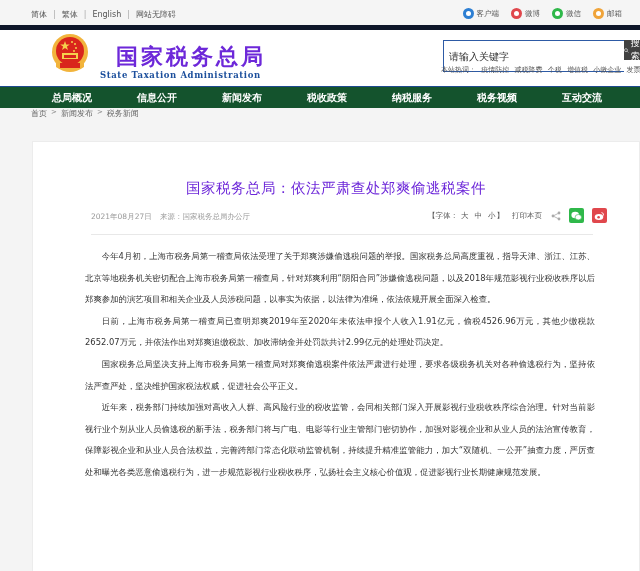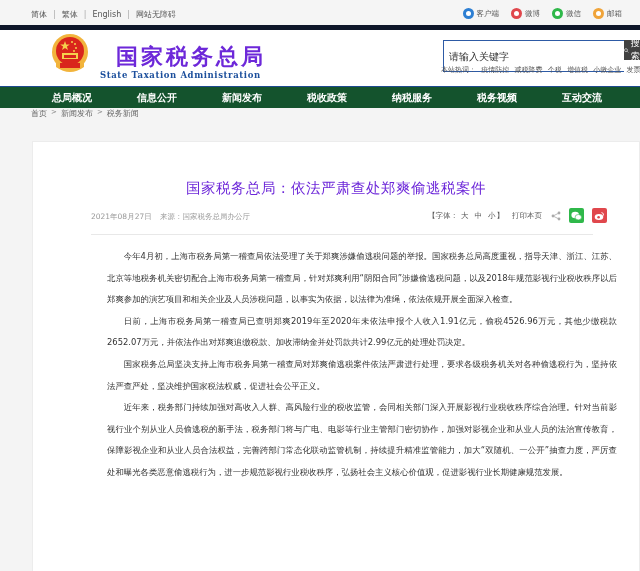--- a/index.html
+++ b/index.html
@@ -39,21 +39,21 @@
   
   .card { position: absolute; left: 32px; top: 141px; width: 608px; height: 440px; background: #fff; border: 1px solid #ececec; }
   .article-title { position: absolute; left: 0; width: 100%; top: 37px; text-align: center; font-size: 14.5px; color: #6d28d9; letter-spacing: 0.5px; }
   .meta { position: absolute; left: 58px; top: 70px; font-size: 7.5px; color: #999; }
   .meta .src { margin-left: 6px; }
   .tools { position: absolute; left: 395px; top: 66px; display: flex; align-items: center; font-size: 7.5px; color: #555; }
   .tools .print { margin-left: 8px; }
   .tools .share { margin-left: 9px; }
   .tools .sq { width: 15px; height: 15px; border-radius: 2px; margin-left: 8px; display: flex; align-items: center; justify-content: center; }
   .divider { position: absolute; left: 58px; top: 92px; width: 502px; height: 1px; background: #e8e8e8; }
-  .body { position: absolute; left: 74px; top: 104px; width: 510px; font-size: 8.4px; line-height: 21.6px; color: #333; }
+  .body { position: absolute; left: 52px; top: 104px; width: 510px; font-size: 8.4px; line-height: 21.6px; color: #333; }
   .body p { text-indent: 2em; text-align: justify; }
 </style>
 </head>
 <body>
 
 <div class="topbar">
   <div class="topbar-links">
     <a>简体</a>
     <span class="sep">|</span>
     <a>繁体</a>

